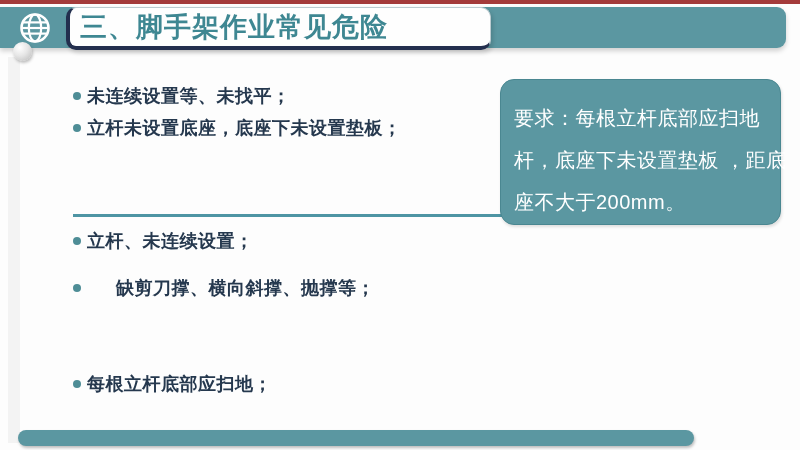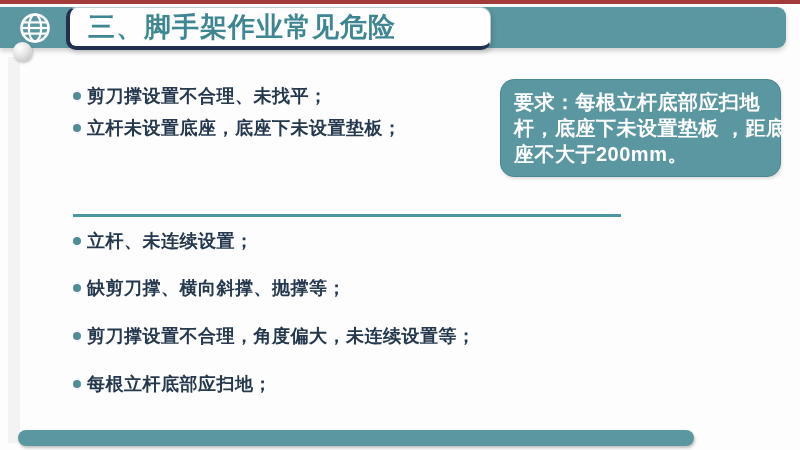--- a/index.html
+++ b/index.html
@@ -30,51 +30,51 @@
     box-shadow:1px 2px 3px rgba(0,0,0,0.25);
   }
   .title-box{
     position:absolute;left:66px;top:7px;width:420px;height:38px;
     background:#FEFEFE;border-radius:10px;
     border-left:4px solid #232F4E;border-bottom:4px solid #232F4E;
     border-top:1px solid #BCCBD0;border-right:1px solid #BCCBD0;
     box-shadow:2px 3px 4px rgba(0,0,0,0.15);
   }
   .title-box .title{
-    display:block;padding-left:18px;line-height:38px;
+    display:block;padding-left:10px;line-height:38px;
     font-size:27px;font-weight:bold;letter-spacing:1px;
     color:var(--title_teal);white-space:nowrap;
   }
   .hazard-item{
     position:absolute;left:73px;display:flex;align-items:flex-start;
     font-size:18px;font-weight:600;color:var(--text_navy);
     letter-spacing:0.5px;white-space:nowrap;line-height:24px;
   }
   .hazard-item .dot{
     width:8px;height:8px;border-radius:50%;background:#4E8D96;
     margin:8px 6px 0 0;flex:0 0 auto;
   }
   .divider{position:absolute;left:73px;top:214px;width:548px;height:3px;background:var(--separator_teal);}
   .callout{
     position:absolute;left:500px;top:79px;width:281px;box-sizing:border-box;
     background:var(--teal);border:1px solid #4A8791;border-radius:14px;
     padding:9px 13px;box-shadow:1px 2px 3px rgba(0,0,0,0.12);
   }
   .callout .callout-line{
-    display:block;color:#ffffff;font-size:20px;font-weight:bold;
-    line-height:26px;letter-spacing:0.5px;white-space:nowrap;
+    display:block;color:#ffffff;font-size:20px;font-weight:normal;
+    line-height:26px;letter-spacing:0.5px;white-space:nowrap;margin-top:16px;
   }
   .footer-bar{
     position:absolute;left:18px;top:430px;width:676px;height:16px;
     background:var(--teal);border-radius:9px;
     box-shadow:1px 2px 3px rgba(0,0,0,0.25);
   }
   
   .hz-0{top:84px;} .hz-1{top:116px;} .hz-2{top:181px;}
-  .hz-3{top:229px;} .hz-4{top:276px;} .hz-5{top:324px;} .hz-6{top:372px;}
+  .hz-3{top:229px;} .hz-4{top:276px;gap:29px;} .hz-5{top:324px;} .hz-6{top:372px;}
 </style>
 </head>
 <body>
 
 <div class="slide">
 
   <div class="top-line"></div>
   <div class="left-strip"></div>
 
   <div class="header-bar"></div>
@@ -90,40 +90,36 @@
   </div>
 
   <div class="sphere"></div>
 
   <div class="title-box">
     <span class="title">三、脚手架作业常见危险</span>
   </div>
 
   <div class="hazard-item hz-0">
     <span class="dot"></span>
-    <span>剪刀撑设置不合理、未找平；</span>
+    <span>未连续设置等、未找平；</span>
   </div>
   <div class="hazard-item hz-1">
     <span class="dot"></span>
     <span>立杆未设置底座，底座下未设置垫板；</span>
   </div>
 
   <div class="divider"></div>
 
   <div class="hazard-item hz-3">
     <span class="dot"></span>
     <span>立杆、未连续设置；</span>
   </div>
   <div class="hazard-item hz-4">
     <span class="dot"></span>
     <span>缺剪刀撑、横向斜撑、抛撑等；</span>
-  </div>
-  <div class="hazard-item hz-5">
-    <span class="dot"></span>
-    <span>剪刀撑设置不合理，角度偏大，未连续设置等；</span>
   </div>
   <div class="hazard-item hz-6">
     <span class="dot"></span>
     <span>每根立杆底部应扫地；</span>
   </div>
 
   <div class="callout">
     <span class="callout-line">要求：每根立杆底部应扫地</span>
     <span class="callout-line">杆，底座下未设置垫板 ，距底</span>
     <span class="callout-line">座不大于200mm。</span>

